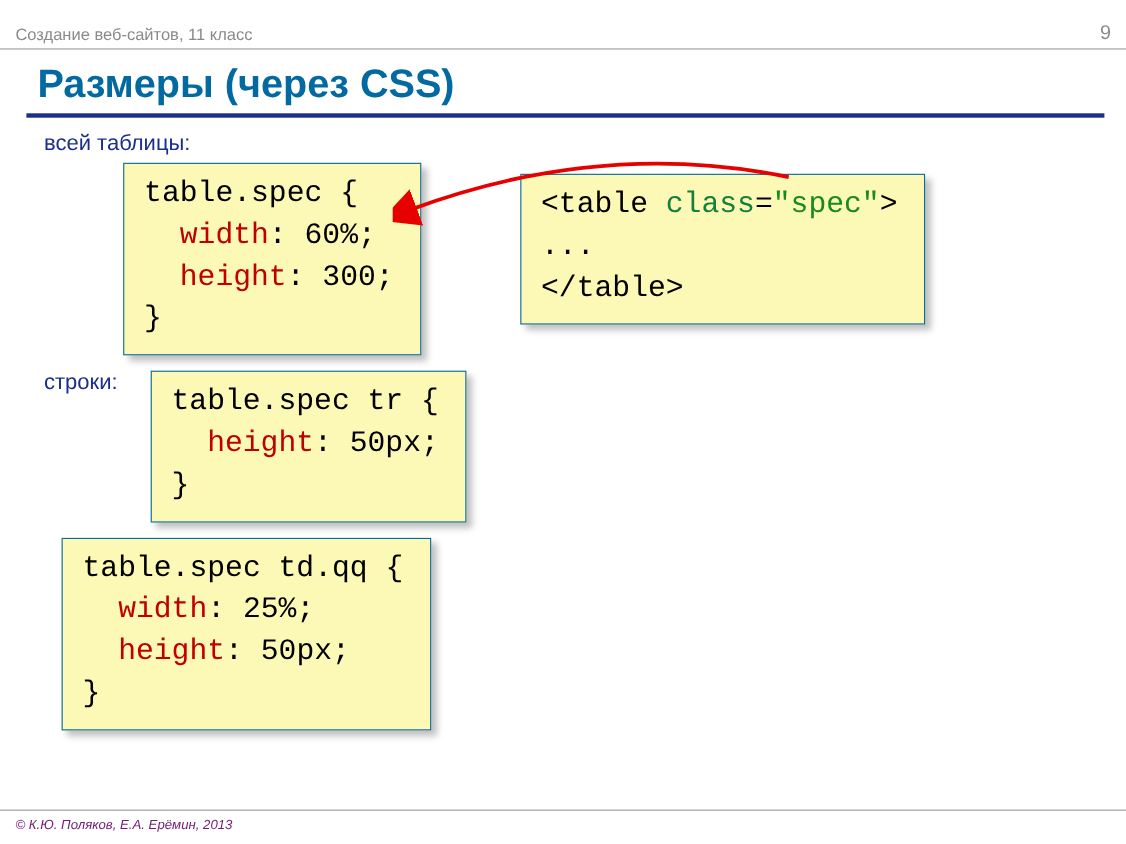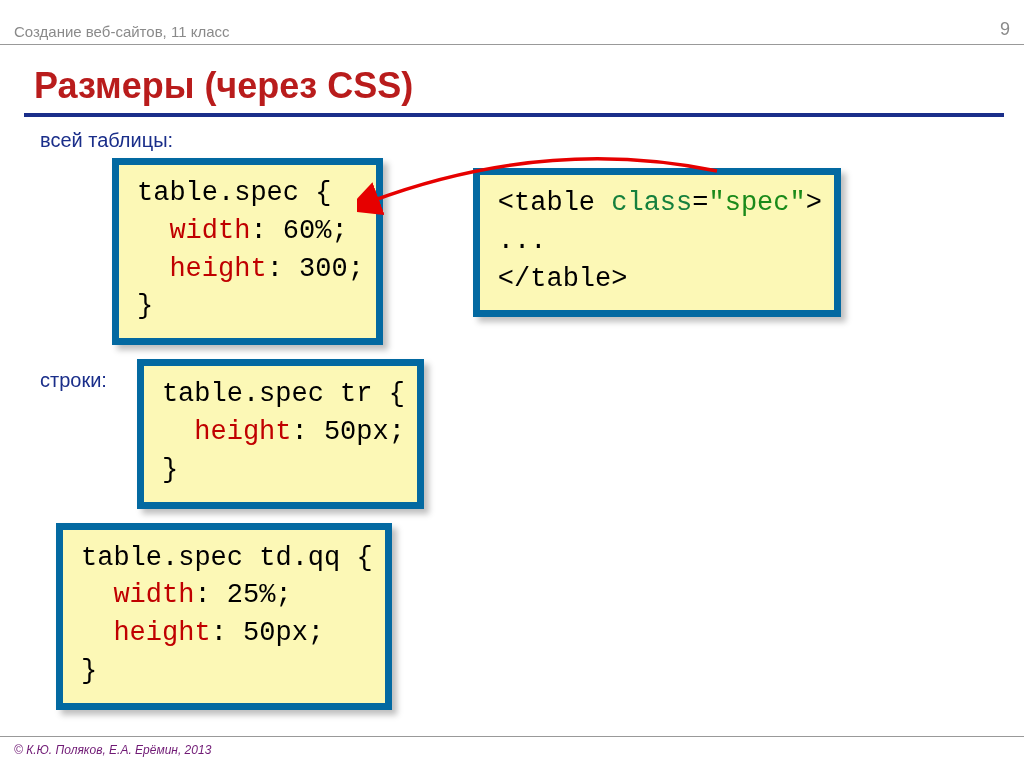--- a/index.html
+++ b/index.html
@@ -32,43 +32,43 @@
     padding: 6px 14px 0 14px;
     display: flex;
     justify-content: space-between;
     color: #701a75;
     font-size: 12px;
     font-style: italic;
   }
   .title {
     font-size: 36px;
     font-weight: bold;
-    color: #b91c1c;
-    margin: 20px 0 6px 34px;
+    color: #0369a1;
+    margin: 10px 0 6px 34px;
   }
   .rule {
     margin: 0 20px 0 24px;
     border-bottom: 4px solid #1a2e8a;
   }
   .content {
     position: relative;
     padding: 6px 0 0 32px;
     font-size: 27px;
   }
   .sub {
     color: #1a2e8a;
     font-size: 20px;
     margin: 6px 0 6px 8px;
   }
   .code {
     font-family: "Courier New", monospace;
     background: #fcf8b6;
-    border: 7px solid #0369a1;
+    border: 1px solid #0369a1;
     box-shadow: 5px 5px 6px rgba(0,0,0,.25);
-    padding: 10px 12px 12px 18px;
+    padding: 10px 24px 12px 18px;
     font-size: 27px;
     line-height: 1.4;
     white-space: pre;
     display: inline-block;
   }
   .pad1 { margin-left: 80px; }
   .tok-red  { color: #c00000; }
   .tok-blue { color: #15803d; }
   .tok-str  { color: #1a8a1a; }
   .row-flex { display: flex; align-items: flex-start; }
@@ -109,21 +109,21 @@
   <span class="tok-red">width</span><span>: 60%;</span>
   <span class="tok-red">height</span><span>: 300;</span>
 <span>}</span></div>
 
     <div class="code htmlbox"><span>&lt;table </span><span class="tok-blue">class</span><span>=</span><span class="tok-str">"spec"</span><span>&gt;</span>
 <span>...</span>
 <span>&lt;/table&gt;</span></div>
   </div>
 
   <div style="display:flex; align-items:flex-start; margin-top:14px;">
-    <div class="sub" style="margin-top:10px;">строки:</div>
+    <div class="sub" style="margin-top:0;">строки:</div>
     <div class="code" style="margin-left:30px;"><span>table.spec tr {</span>
   <span class="tok-red">height</span><span>: 50px;</span>
 <span>}</span></div>
   </div>
 
   <div style="display:flex; align-items:flex-start; margin-top:14px;">
     <div class="code" style="margin-left:24px;"><span>table.spec td.qq {</span>
   <span class="tok-red">width</span><span>: 25%;</span>
   <span class="tok-red">height</span><span>: 50px;</span>
 <span>}</span></div>

